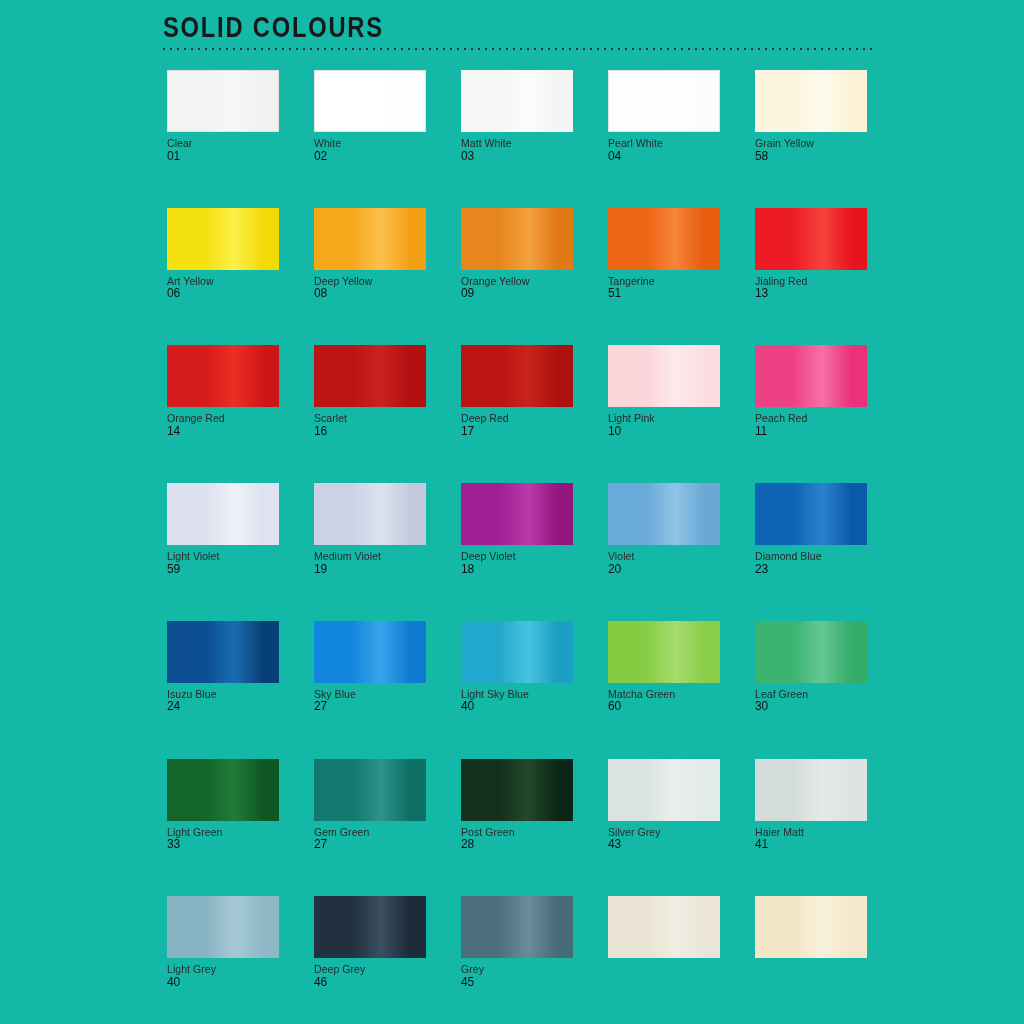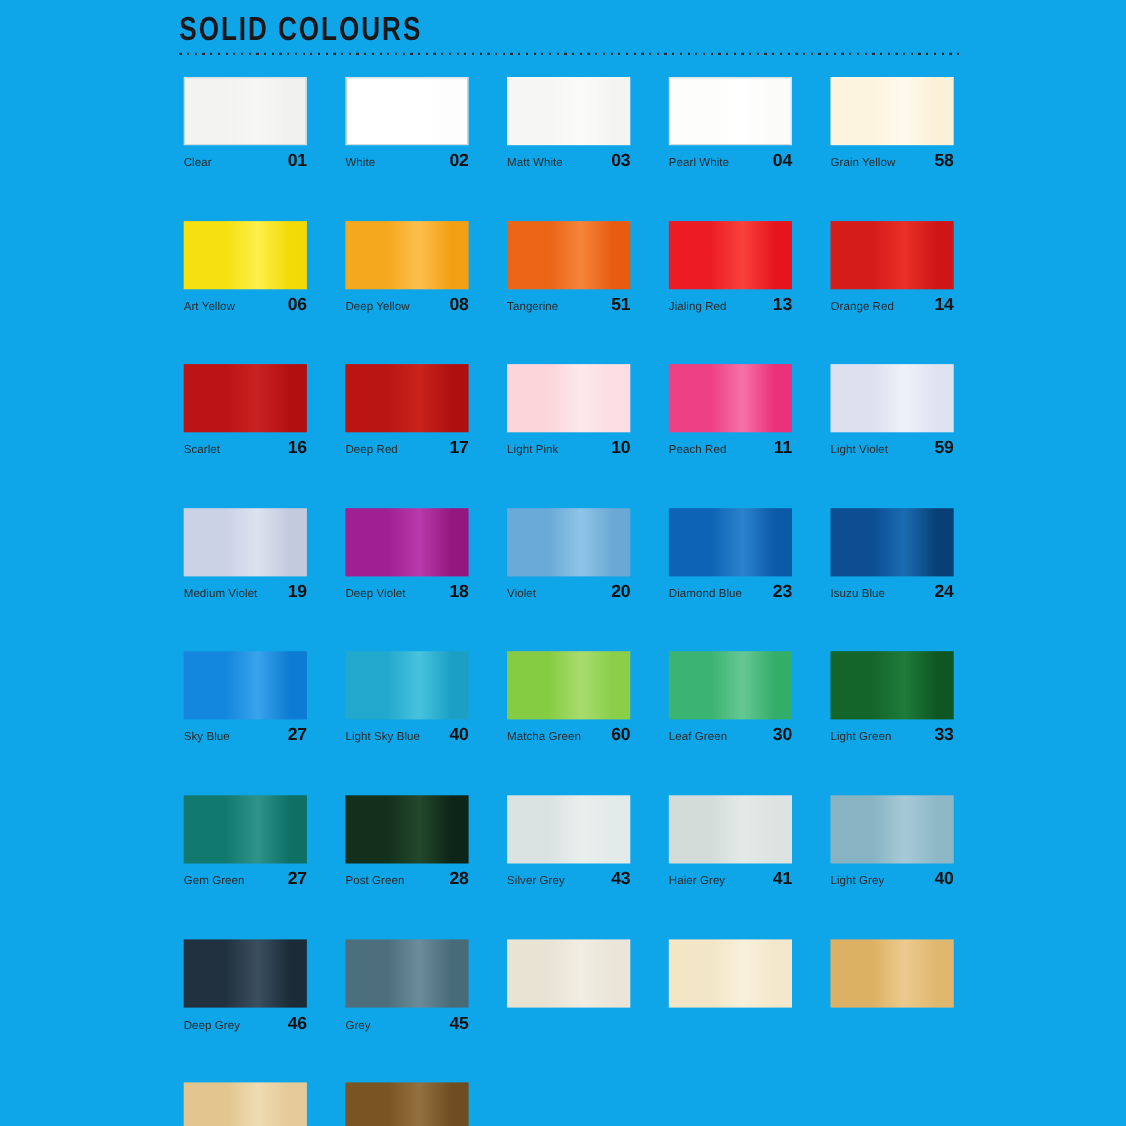--- a/index.html
+++ b/index.html
@@ -12,21 +12,21 @@
     height: 1024px;
     font-family: "Liberation Sans", sans-serif;
     -webkit-font-smoothing: antialiased;
     overflow: hidden;
   }
 
   #page {
     position: relative;
     width: 1024px;
     height: 1024px;
-    background: #0ea5e9;
+    background: #14b8a6;
   }
 
   
   .header {
     position: absolute;
     left: 163px;
     top: 12px;
     width: 712px;
   }
   .header-title {
@@ -84,35 +84,36 @@
   .swatch-chip.bordered {
     border: 1px solid #e2e2e2;
   }
 
   .swatch-meta {
     display: flex;
     align-items: baseline;
     justify-content: space-between;
     margin-top: 6px;
     width: 112px;
+    flex-direction: column;
   }
   .swatch-label {
     font-size: 10.5px;
     color: #2a2a2a;
     letter-spacing: 0.05px;
     white-space: nowrap;
     line-height: 1.1;
   }
   .swatch-code {
-    font-size: 16px;
-    font-weight: bold;
+    font-size: 12px;
+    font-weight: normal;
     color: #111111;
     letter-spacing: -0.2px;
     line-height: 1.1;
-    margin-left: 16px;
+    margin-left: 0;
   }
 </style>
 </head>
 <body>
 
 <div id="page">
 
   <div class="header">
     <div class="header-title">SOLID COLOURS</div>
     <div class="header-rule"></div>
@@ -162,20 +163,27 @@
         </div>
       </div>
       <div class="swatch-cell">
         <div class="swatch-chip" style="background: linear-gradient(90deg, rgb(246, 168, 29) 0%, rgb(246, 168, 29) 34%, rgb(252, 191, 77) 60%, rgb(243, 159, 19) 86%, rgb(243, 159, 19) 100%);"></div>
         <div class="swatch-meta">
           <span class="swatch-label">Deep Yellow</span>
           <span class="swatch-code">08</span>
         </div>
       </div>
       <div class="swatch-cell">
+        <div class="swatch-chip" style="background: linear-gradient(90deg, rgb(232, 134, 30) 0%, rgb(232, 134, 30) 34%, rgb(242, 161, 63) 60%, rgb(225, 122, 21) 86%, rgb(225, 122, 21) 100%);"></div>
+        <div class="swatch-meta">
+          <span class="swatch-label">Orange Yellow</span>
+          <span class="swatch-code">09</span>
+        </div>
+      </div>
+      <div class="swatch-cell">
         <div class="swatch-chip" style="background: linear-gradient(90deg, rgb(236, 100, 21) 0%, rgb(236, 100, 21) 34%, rgb(245, 132, 58) 60%, rgb(231, 92, 15) 86%, rgb(231, 92, 15) 100%);"></div>
         <div class="swatch-meta">
           <span class="swatch-label">Tangerine</span>
           <span class="swatch-code">51</span>
         </div>
       </div>
       <div class="swatch-cell">
         <div class="swatch-chip" style="background: linear-gradient(90deg, rgb(237, 28, 36) 0%, rgb(237, 28, 36) 34%, rgb(248, 66, 60) 60%, rgb(232, 20, 29) 86%, rgb(232, 20, 29) 100%);"></div>
         <div class="swatch-meta">
           <span class="swatch-label">Jialing Red</span>
@@ -311,21 +319,21 @@
       <div class="swatch-cell">
         <div class="swatch-chip" style="background: linear-gradient(90deg, rgb(218, 227, 226) 0%, rgb(218, 227, 226) 34%, rgb(233, 239, 237) 60%, rgb(227, 234, 234) 86%, rgb(227, 234, 234) 100%);"></div>
         <div class="swatch-meta">
           <span class="swatch-label">Silver Grey</span>
           <span class="swatch-code">43</span>
         </div>
       </div>
       <div class="swatch-cell">
         <div class="swatch-chip" style="background: linear-gradient(90deg, rgb(211, 220, 217) 0%, rgb(211, 220, 217) 34%, rgb(228, 234, 231) 60%, rgb(221, 227, 225) 86%, rgb(221, 227, 225) 100%);"></div>
         <div class="swatch-meta">
-          <span class="swatch-label">Haier Grey</span>
+          <span class="swatch-label">Haier Matt</span>
           <span class="swatch-code">41</span>
         </div>
       </div>
       <div class="swatch-cell">
         <div class="swatch-chip" style="background: linear-gradient(90deg, rgb(136, 179, 195) 0%, rgb(136, 179, 195) 34%, rgb(167, 201, 214) 60%, rgb(143, 184, 199) 86%, rgb(143, 184, 199) 100%);"></div>
         <div class="swatch-meta">
           <span class="swatch-label">Light Grey</span>
           <span class="swatch-code">40</span>
         </div>
       </div>

